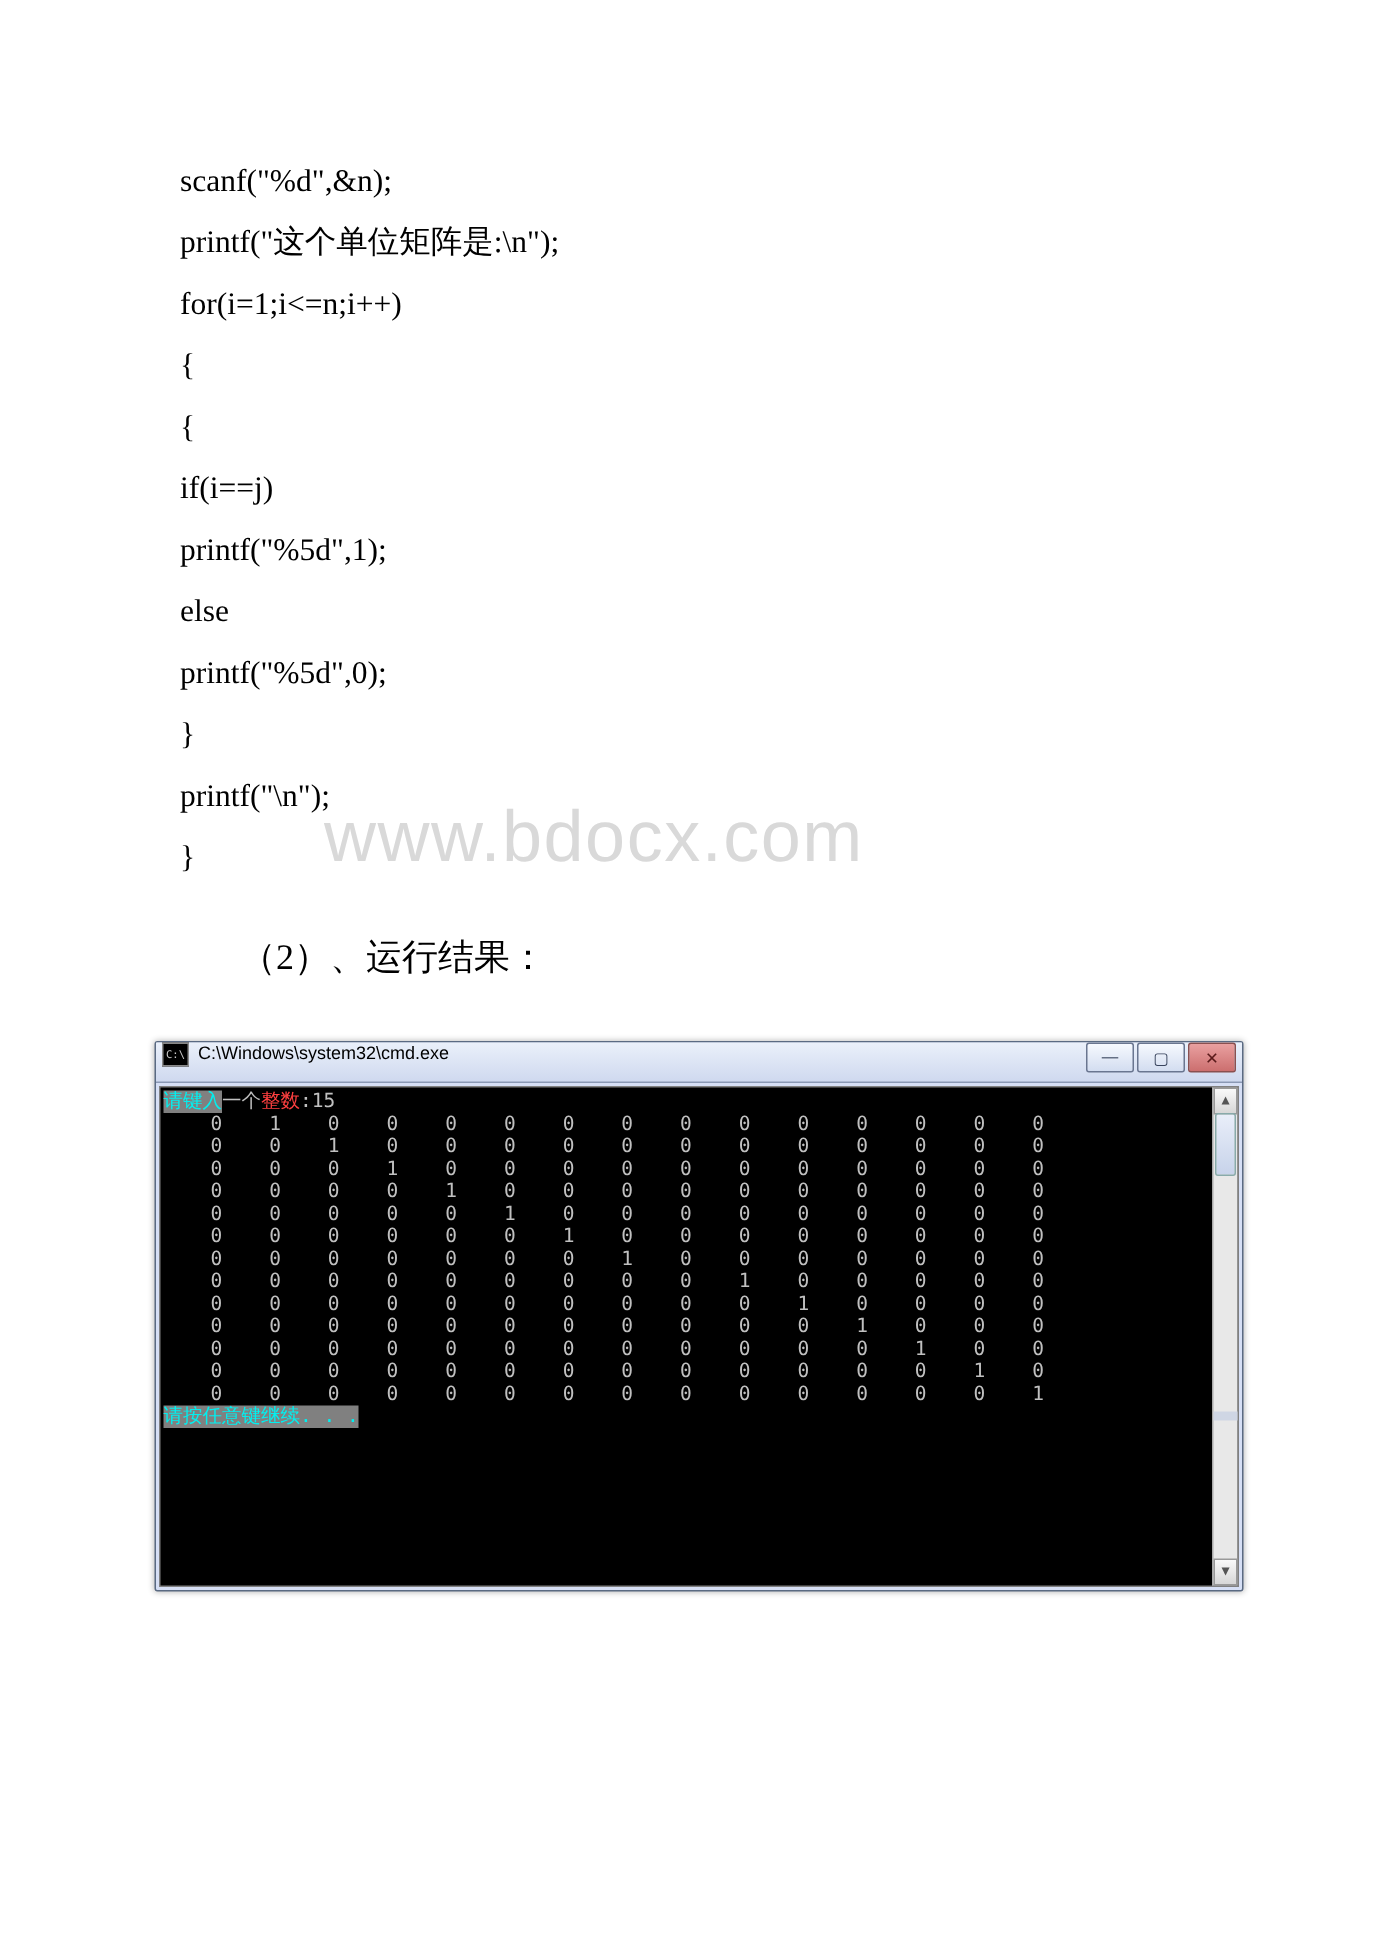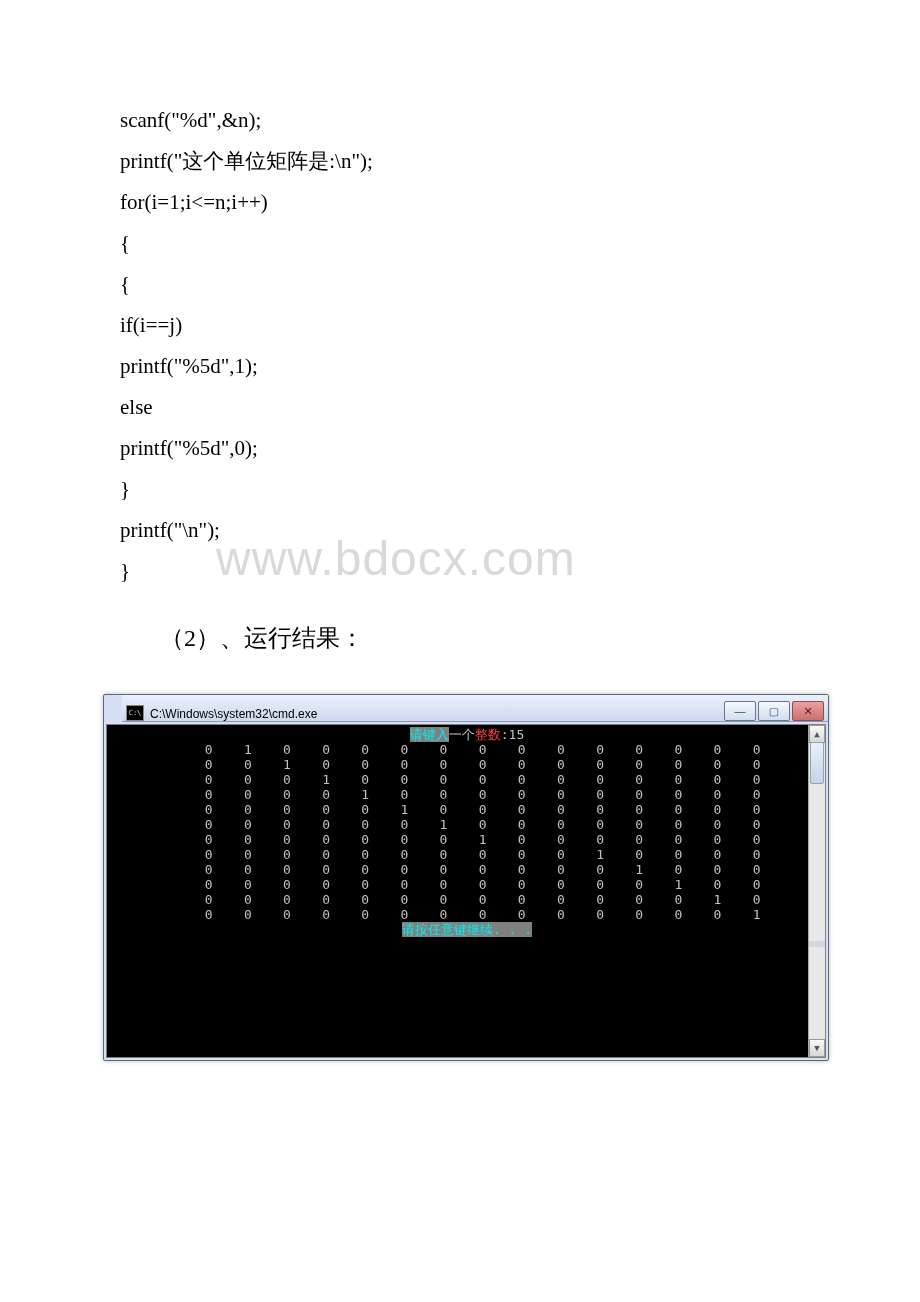--- a/index.html
+++ b/index.html
@@ -41,26 +41,25 @@
       position: absolute;
       left: 103px;
       width: 724px;
       border: 1px solid #5a6a82;
       background: #d6dff5;
       border-radius: 2px;
       box-shadow: 0 0 4px rgba(0,0,0,0.3);
     }
     .titlebar {
       display: flex;
-      align-items: flex-end;
+      align-items: flex-start;
       height: 26px;
       background: linear-gradient(#eaf0fa, #cfd9ef);
       border-bottom: 1px solid #8a98b4;
       padding: 0 4px;
-      margin-left: 18px;
     }
     .titlebar-icon {
       width: 16px;
       height: 14px;
       background: #000;
       border: 1px solid #888;
       margin-right: 6px;
       position: relative;
       display: flex;
       align-items: center;
@@ -104,21 +103,20 @@
       position: relative;
       background: #000;
       color: #c0c0c0;
       font-family: "SimSun","NSimSun","Consolas", monospace;
       font-size: 13px;
       line-height: 15px;
       padding: 2px 0 30px 0;
       height: 300px;
       border: 1px solid #808080;
       margin: 2px;
-      text-align: center;
     }
     .console-inner{
       padding-left: 2px;
     }
     .console-line {
       white-space: pre;
     }
     .hl-cyan {
       color: #00f0f0;
       background: #808080;
@@ -201,20 +199,21 @@
     <div class="console-body">
       <div class="console-inner" id="console-inner">
           <div class="console-line"><span class="hl-cyan">请键入</span><span>一个</span><span class="hl-red">整数</span><span>:15</span></div>
           <div class="console-line">    0    1    0    0    0    0    0    0    0    0    0    0    0    0    0</div>
           <div class="console-line">    0    0    1    0    0    0    0    0    0    0    0    0    0    0    0</div>
           <div class="console-line">    0    0    0    1    0    0    0    0    0    0    0    0    0    0    0</div>
           <div class="console-line">    0    0    0    0    1    0    0    0    0    0    0    0    0    0    0</div>
           <div class="console-line">    0    0    0    0    0    1    0    0    0    0    0    0    0    0    0</div>
           <div class="console-line">    0    0    0    0    0    0    1    0    0    0    0    0    0    0    0</div>
           <div class="console-line">    0    0    0    0    0    0    0    1    0    0    0    0    0    0    0</div>
+          <div class="console-line">    0    0    0    0    0    0    0    0    0    1    0    0    0    0    0</div>
           <div class="console-line">    0    0    0    0    0    0    0    0    0    0    1    0    0    0    0</div>
           <div class="console-line">    0    0    0    0    0    0    0    0    0    0    0    1    0    0    0</div>
           <div class="console-line">    0    0    0    0    0    0    0    0    0    0    0    0    1    0    0</div>
           <div class="console-line">    0    0    0    0    0    0    0    0    0    0    0    0    0    1    0</div>
           <div class="console-line">    0    0    0    0    0    0    0    0    0    0    0    0    0    0    1</div>
           <div class="console-line"><span class="hl-cyan">请按任意键继续. . .</span></div>
         </div>
       <div class="con-scroll">
         <div class="arrow">▲</div>
         <div class="thumb"></div>

